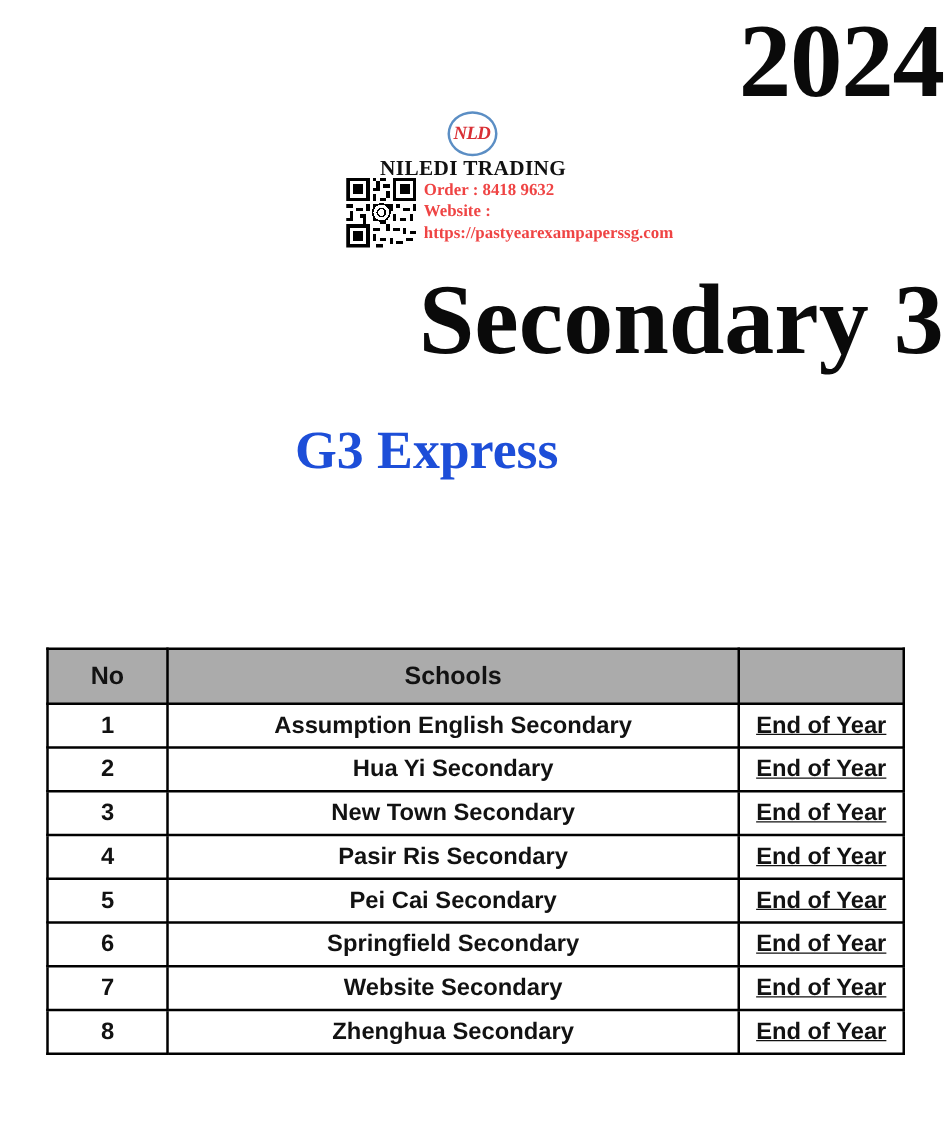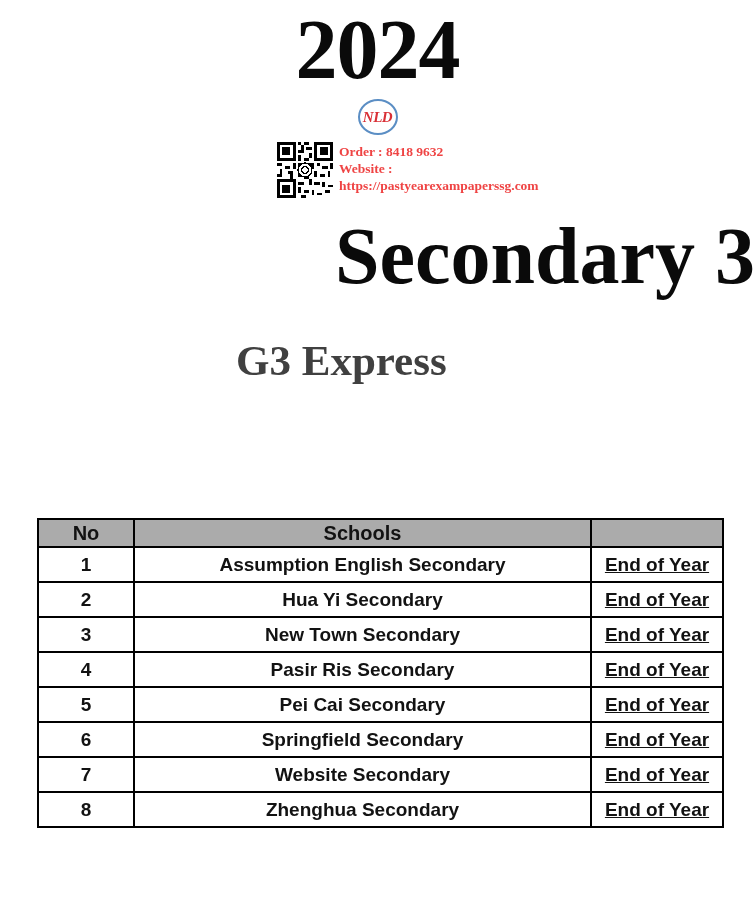--- a/index.html
+++ b/index.html
@@ -8,21 +8,21 @@
     position: relative;
     width: 755px;
     height: 915px;
     background: #ffffff;
     overflow: hidden;
     font-family: "Liberation Serif", serif;
     color: #0d0d0d;
   }
   .year-title {
     margin-top: 6px;
-    text-align: center;
+    text-align: right;
     font-size: 84px;
     font-weight: 800;
     line-height: 1.05;
     letter-spacing: -1px;
     color: #0a0a0a;
   }
   .brand-row {
     display: flex;
     align-items: center;
     justify-content: center;
@@ -95,21 +95,21 @@
     table-layout: fixed;
   }
   .schools-table th, .schools-table td {
     border: 2.5px solid #000000;
     text-align: center;
     font-weight: 700;
     color: #121212;
     padding: 0;
   }
   .schools-table th {
-    height: 28px;
+    height: 44px;
     font-size: 20px;
   }
   .schools-table td {
     height: 35px;
     font-size: 19px;
     background: #ffffff;
   }
   .col-no   { width: 96px; }
   .col-school { width: 457px; }
   .col-exam { width: 132px; text-decoration: underline; }
@@ -118,20 +118,21 @@
 <body>
 
 <div class="page">
 
   <div class="year-title">2024</div>
 
   <div class="brand-row">
     <div class="brand-circle">
       <span>NLD</span>
     </div>
+    <div class="brand-name">NILEDI TRADING</div>
   </div>
 
   <div class="qr-row">
     <svg class="qr-box" viewBox="0 0 21 21" shape-rendering="crispEdges" aria-hidden="true">
       <rect x="0" y="0" width="21" height="21" fill="#ffffff"></rect>
       <g fill="#000000">
         <rect x="0" y="0" width="7" height="7"></rect>
           <rect x="14" y="0" width="7" height="7"></rect>
           <rect x="0" y="14" width="7" height="7"></rect>
       </g>
@@ -186,21 +187,21 @@
     </svg>
     <div class="contact-lines">
       <div>Order : 8418 9632</div>
       <div>Website :</div>
       <div>https://pastyearexampaperssg.com</div>
     </div>
   </div>
 
   <div class="level-title">Secondary 3</div>
 
-  <div class="subject-block" style="color: #404040;">
+  <div class="subject-block" style="color: #1d4ed8;">
     <div>G3 Express</div>
   </div>
 
   <table class="schools-table">
     <thead>
       <tr>
         <th class="col-no" style="background: rgb(171, 171, 171);">No</th>
         <th class="col-school" style="background: rgb(171, 171, 171); margin-left: 16px;">Schools</th>
         <th class="col-exam" style="background: rgb(171, 171, 171);"></th>
       </tr>

